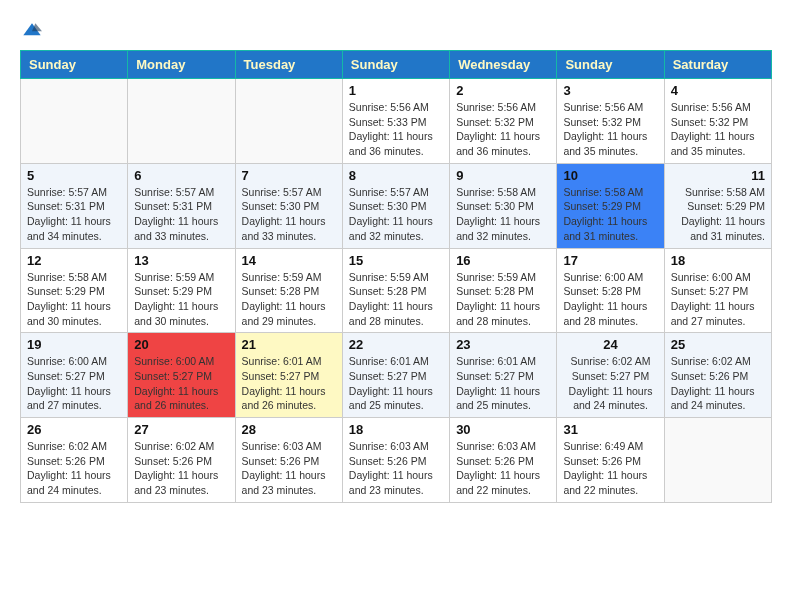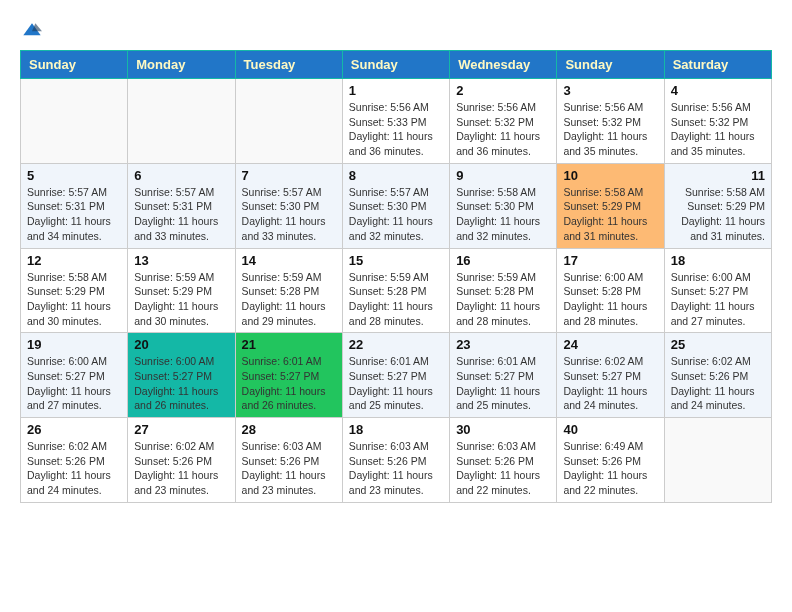--- a/index.html
+++ b/index.html
@@ -146,21 +146,21 @@
 Daylight: 11 hours and 33 minutes.</span></td>
         <td style="background-color: rgb(240, 245, 251);"><span class="day-number">7</span><span class="day-info" style="white-space: pre-line;">Sunrise: 5:57 AM
 Sunset: 5:30 PM
 Daylight: 11 hours and 33 minutes.</span></td>
         <td style="background-color: rgb(240, 245, 251);"><span class="day-number">8</span><span class="day-info" style="white-space: pre-line;">Sunrise: 5:57 AM
 Sunset: 5:30 PM
 Daylight: 11 hours and 32 minutes.</span></td>
         <td style="background-color: rgb(240, 245, 251);"><span class="day-number">9</span><span class="day-info" style="white-space: pre-line;">Sunrise: 5:58 AM
 Sunset: 5:30 PM
 Daylight: 11 hours and 32 minutes.</span></td>
-        <td style="background-color: #fdba74;"><span class="day-number">10</span><span class="day-info" style="white-space: pre-line;">Sunrise: 5:58 AM
+        <td style="background-color: #3b82f6;"><span class="day-number">10</span><span class="day-info" style="white-space: pre-line;">Sunrise: 5:58 AM
 Sunset: 5:29 PM
 Daylight: 11 hours and 31 minutes.</span></td>
         <td style="background-color: rgb(240, 245, 251); text-align: right;"><span class="day-number">11</span><span class="day-info" style="white-space: pre-line;">Sunrise: 5:58 AM
 Sunset: 5:29 PM
 Daylight: 11 hours and 31 minutes.</span></td>
       </tr>
       <tr>
         <td><span class="day-number">12</span><span class="day-info" style="white-space: pre-line;">Sunrise: 5:58 AM
 Sunset: 5:29 PM
 Daylight: 11 hours and 30 minutes.</span></td>
@@ -180,33 +180,33 @@
 Sunset: 5:28 PM
 Daylight: 11 hours and 28 minutes.</span></td>
         <td><span class="day-number">18</span><span class="day-info" style="white-space: pre-line;">Sunrise: 6:00 AM
 Sunset: 5:27 PM
 Daylight: 11 hours and 27 minutes.</span></td>
       </tr>
       <tr>
         <td style="background-color: rgb(240, 245, 251);"><span class="day-number">19</span><span class="day-info" style="white-space: pre-line;">Sunrise: 6:00 AM
 Sunset: 5:27 PM
 Daylight: 11 hours and 27 minutes.</span></td>
-        <td style="background-color: #14b8a6; margin-top: 30px;"><span class="day-number">20</span><span class="day-info" style="white-space: pre-line;">Sunrise: 6:00 AM
+        <td style="background-color: #ef4444; margin-top: 30px;"><span class="day-number">20</span><span class="day-info" style="white-space: pre-line;">Sunrise: 6:00 AM
 Sunset: 5:27 PM
 Daylight: 11 hours and 26 minutes.</span></td>
-        <td style="background-color: #22c55e;"><span class="day-number">21</span><span class="day-info" style="white-space: pre-line;">Sunrise: 6:01 AM
+        <td style="background-color: #fef9c3;"><span class="day-number">21</span><span class="day-info" style="white-space: pre-line;">Sunrise: 6:01 AM
 Sunset: 5:27 PM
 Daylight: 11 hours and 26 minutes.</span></td>
         <td style="background-color: rgb(240, 245, 251);"><span class="day-number">22</span><span class="day-info" style="white-space: pre-line;">Sunrise: 6:01 AM
 Sunset: 5:27 PM
 Daylight: 11 hours and 25 minutes.</span></td>
         <td style="background-color: rgb(240, 245, 251);"><span class="day-number">23</span><span class="day-info" style="white-space: pre-line;">Sunrise: 6:01 AM
 Sunset: 5:27 PM
 Daylight: 11 hours and 25 minutes.</span></td>
-        <td style="background-color: rgb(240, 245, 251);"><span class="day-number">24</span><span class="day-info" style="white-space: pre-line;">Sunrise: 6:02 AM
+        <td style="background-color: rgb(240, 245, 251); text-align: center;"><span class="day-number">24</span><span class="day-info" style="white-space: pre-line;">Sunrise: 6:02 AM
 Sunset: 5:27 PM
 Daylight: 11 hours and 24 minutes.</span></td>
         <td style="background-color: rgb(240, 245, 251);"><span class="day-number">25</span><span class="day-info" style="white-space: pre-line;">Sunrise: 6:02 AM
 Sunset: 5:26 PM
 Daylight: 11 hours and 24 minutes.</span></td>
       </tr>
       <tr>
         <td><span class="day-number">26</span><span class="day-info" style="white-space: pre-line;">Sunrise: 6:02 AM
 Sunset: 5:26 PM
 Daylight: 11 hours and 24 minutes.</span></td>
@@ -215,19 +215,19 @@
 Daylight: 11 hours and 23 minutes.</span></td>
         <td><span class="day-number">28</span><span class="day-info" style="white-space: pre-line;">Sunrise: 6:03 AM
 Sunset: 5:26 PM
 Daylight: 11 hours and 23 minutes.</span></td>
         <td><span class="day-number">18</span><span class="day-info" style="white-space: pre-line;">Sunrise: 6:03 AM
 Sunset: 5:26 PM
 Daylight: 11 hours and 23 minutes.</span></td>
         <td><span class="day-number">30</span><span class="day-info" style="white-space: pre-line;">Sunrise: 6:03 AM
 Sunset: 5:26 PM
 Daylight: 11 hours and 22 minutes.</span></td>
-        <td><span class="day-number">40</span><span class="day-info" style="white-space: pre-line;">Sunrise: 6:49 AM
+        <td><span class="day-number">31</span><span class="day-info" style="white-space: pre-line;">Sunrise: 6:49 AM
 Sunset: 5:26 PM
 Daylight: 11 hours and 22 minutes.</span></td>
         <td class="empty-cell"></td>
       </tr>
     </tbody>
 </table>
 
 </body></html>

